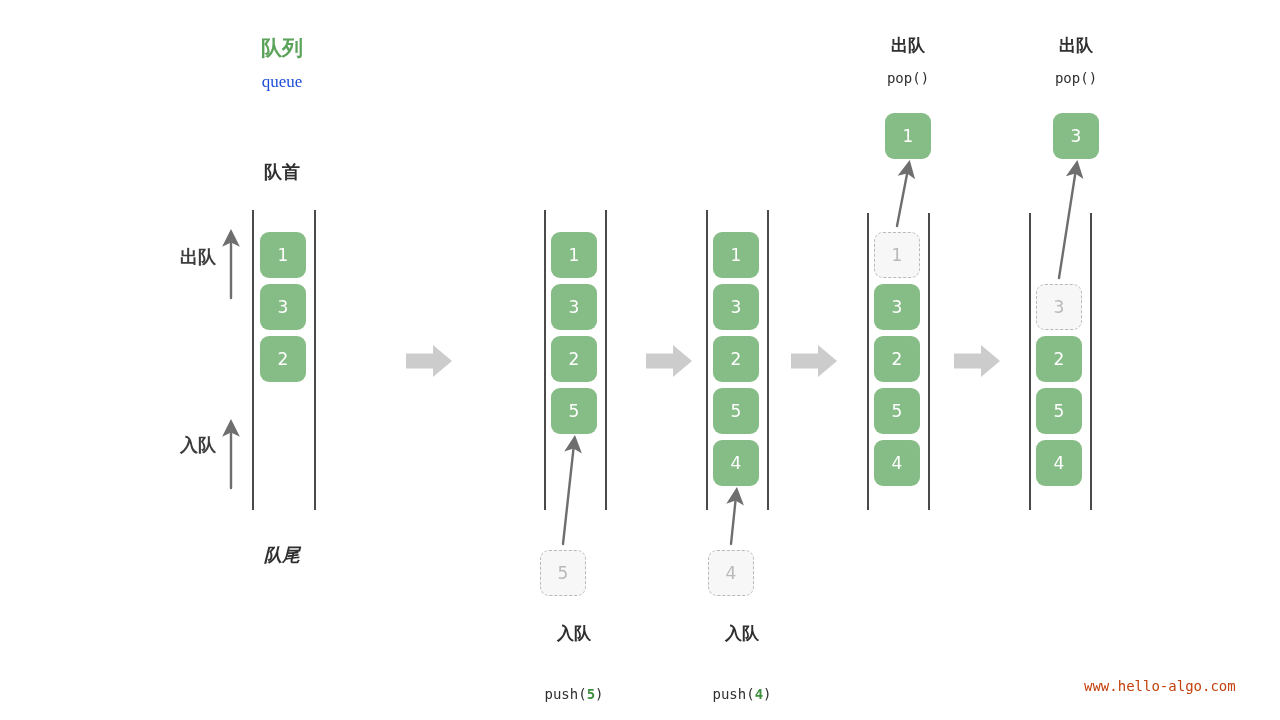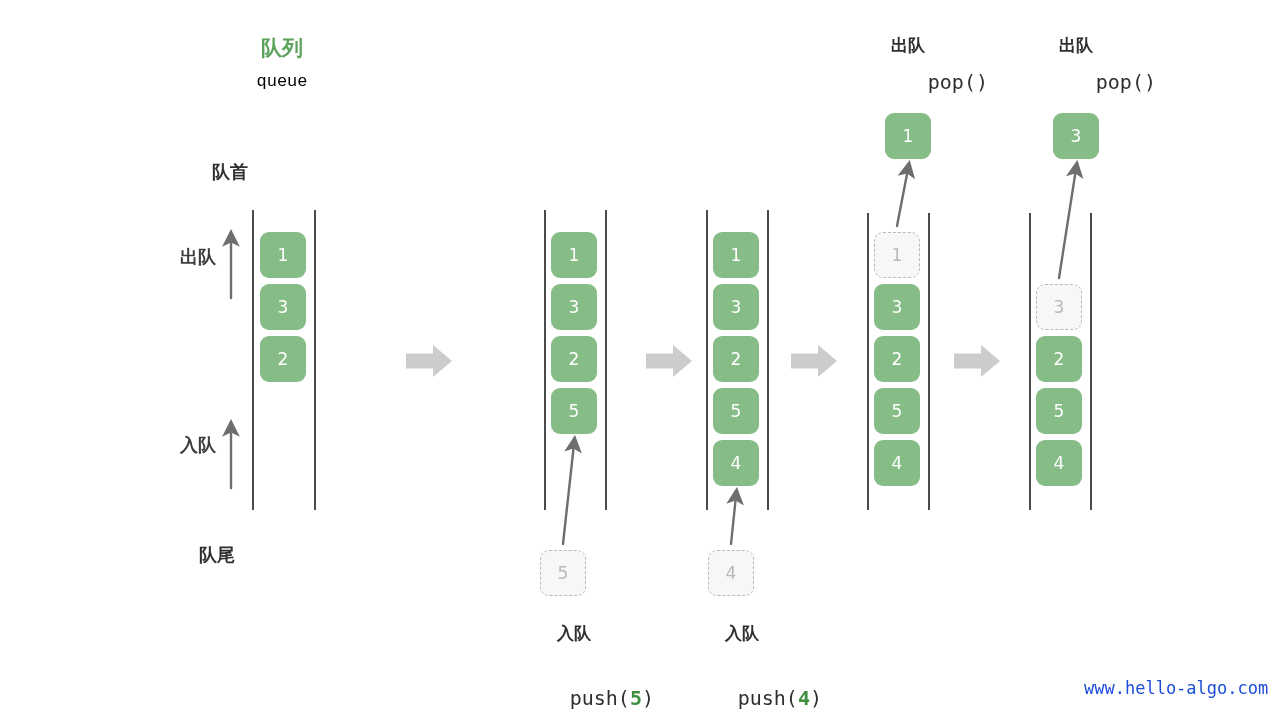--- a/index.html
+++ b/index.html
@@ -26,60 +26,60 @@
 
   
   .title-cn {
     font-weight: bold;
     font-size: 21px;
     color: #5ba25b;
     text-align: center;
     white-space: nowrap;
   }
   .title-en {
-    font-family: Liberation Mono, monospace;
+    font-family: Liberation Serif, serif;
     font-size: 17px;
-    color: #000000;
+    color: #1d4ed8;
     text-align: center;
     white-space: nowrap;
   }
   .head-label {
     font-weight: bold;
     font-size: 18px;
     color: #2f2f2f;
-    text-align: left;
+    text-align: center;
     white-space: nowrap;
   }
   .side-label {
     font-weight: bold;
     font-size: 18px;
     color: #3c3c3c;
     white-space: nowrap;
     text-align: right;
   }
   .op-cn {
     font-weight: bold;
     font-size: 17px;
     color: #2f2f2f;
     white-space: nowrap;
     text-align: center;
   }
   .op-code {
     font-family: "DejaVu Sans Mono", "Liberation Mono", monospace;
-    font-size: 20px;
+    font-size: 14px;
     color: #2f2f2f;
     white-space: nowrap;
-    text-align: right;
+    text-align: center;
   }
   .op-code .arg { color: #3f8f3f; font-weight: bold; }
 
   .watermark {
     font-family: "DejaVu Sans Mono", "Liberation Mono", monospace;
-    font-size: 17px;
-    color: #1d4ed8;
+    font-size: 14px;
+    color: #c2410c;
     white-space: nowrap;
   }
 
   
   .rail {
     position: absolute;
     width: 1.6px;
     background: #4a4a4a;
   }
 
@@ -115,21 +115,21 @@
 </style>
 </head>
 <body>
 
 <div id="stage">
 
   <div class="abs title-cn" style="left:196px; top:34px; width:140px;">队列</div>
   <div class="abs title-en" style="left:196px; top:72px; width:140px;">queue</div>
 
   <div class="abs head-label" style="left:196px; top:160px; width:140px;">队首</div>
-  <div class="abs head-label" style="left:183px; top:543px; width:140px;">队尾</div>
+  <div class="abs head-label" style="left:196px; top:543px; width:140px;font-style:italic;">队尾</div>
 
   <div class="abs side-label" style="left:120px; top:245px; width:80px;">出队</div>
   <div class="abs side-label" style="left:120px; top:433px; width:80px;">入队</div>
 
   <div class="abs watermark" style="left:1068px; top:678px;">www.hello-algo.com</div>
 
   <div id="rails-layer" class="abs" style="left:0;top:0;width:1280px;height:720px;">
       <div class="rail" style="left: 236px; top: 210px; height: 300px;"></div>
       <div class="rail" style="left: 298px; top: 210px; height: 300px;"></div>
       <div class="rail" style="left: 528px; top: 210px; height: 300px;"></div>

